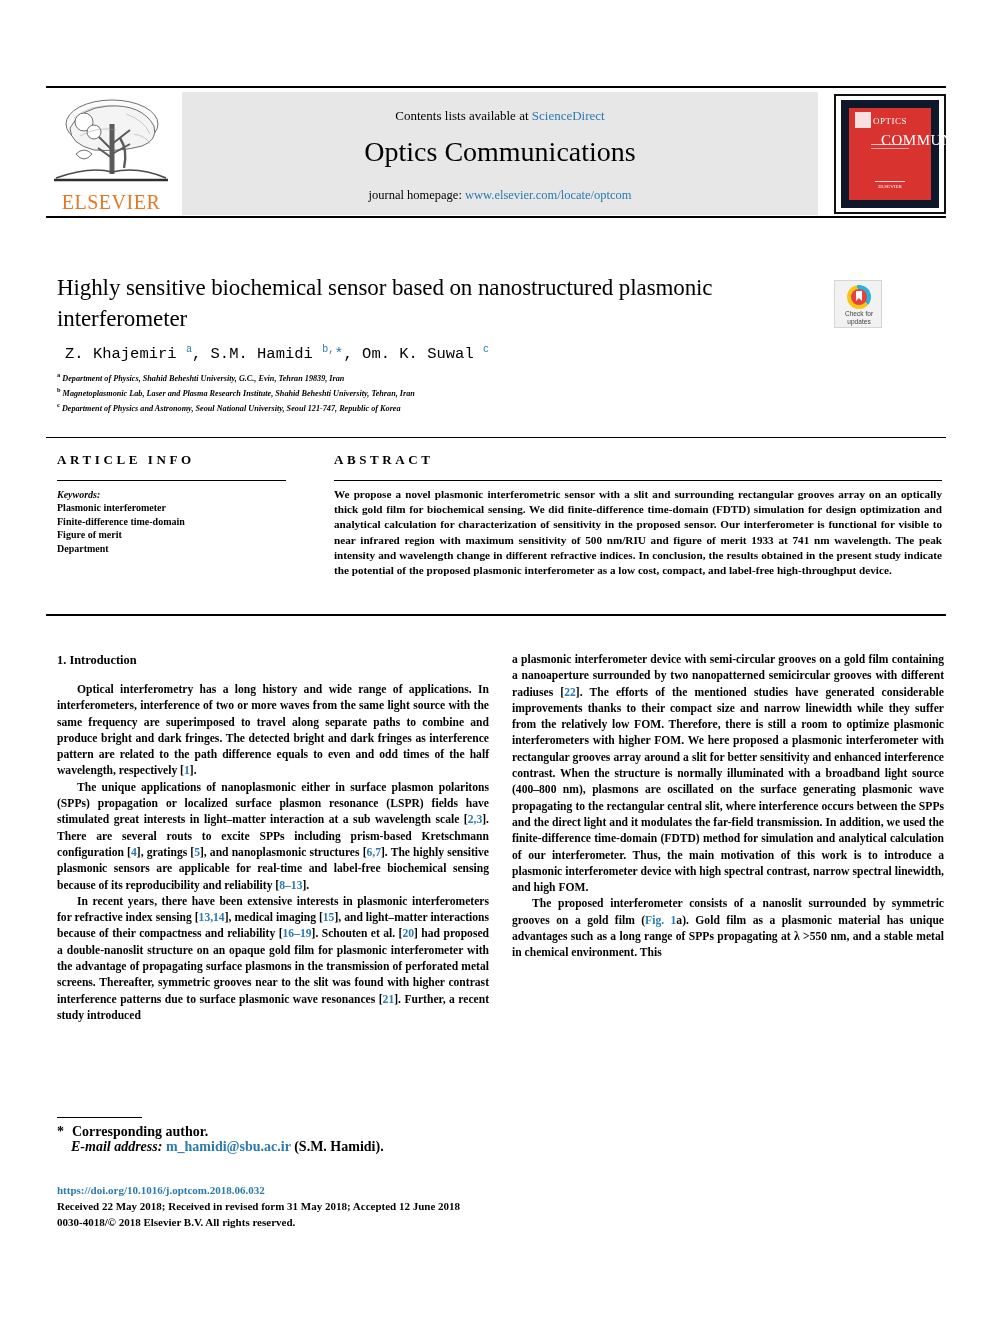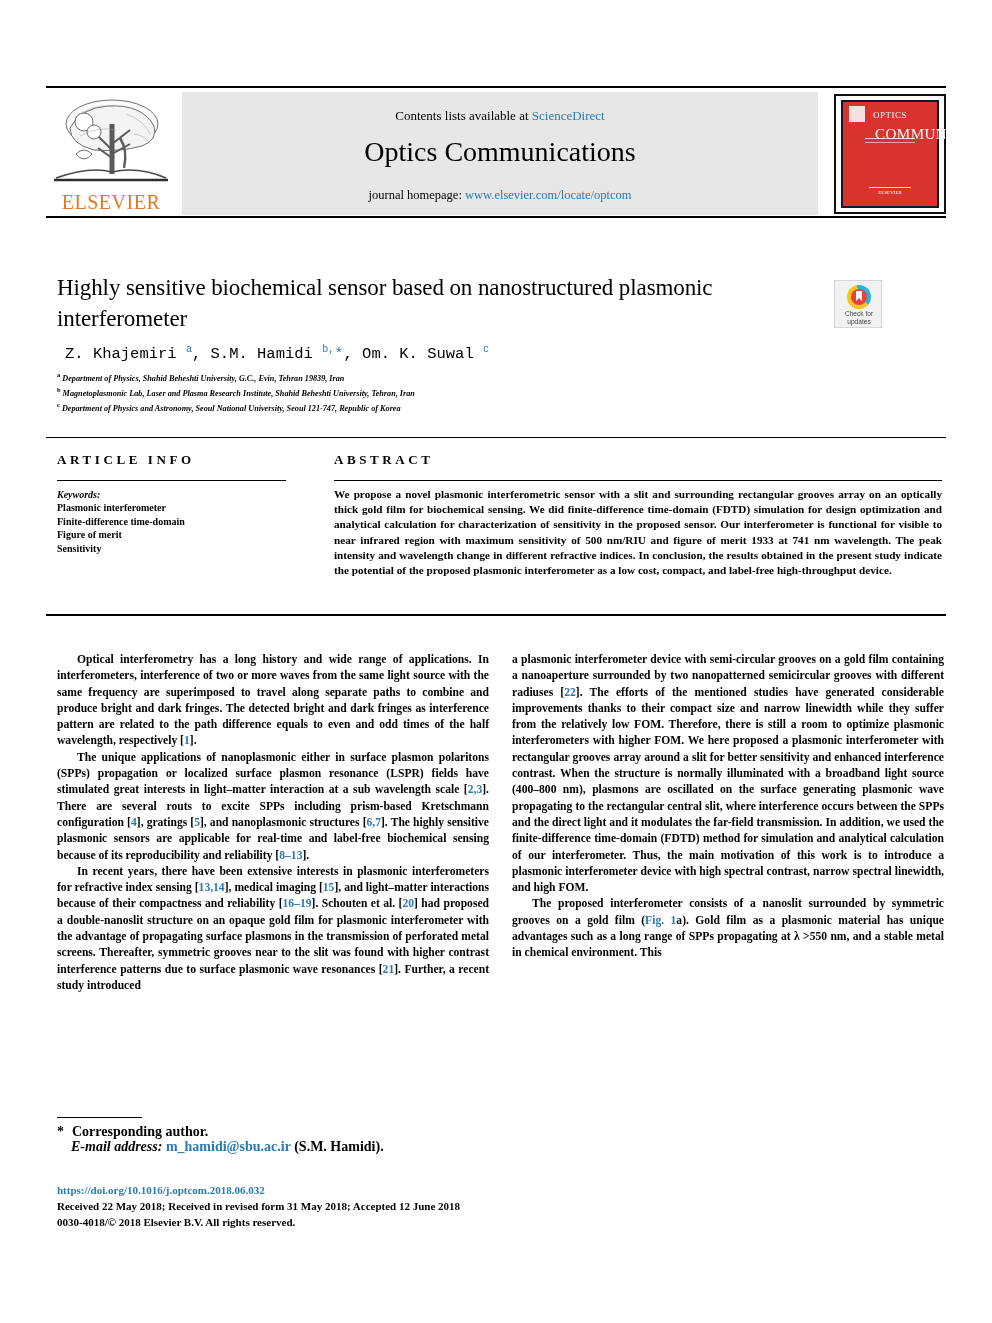--- a/index.html
+++ b/index.html
@@ -103,21 +103,21 @@
     width: 112px;
     height: 120px;
     border: 2px solid #111;
     background: #ffffff;
     box-sizing: border-box;
   }
   .cover-inner {
     position: absolute;
     left: 5px; top: 4px; right: 5px; bottom: 4px;
     background: #d8332f;
-    border: 2px solid #0f172a;
+    border: 8px solid #0f172a;
     box-sizing: border-box;
   }
   .cover-pub {
     position: absolute;
     left: 6px; top: 4px;
     width: 16px; height: 16px;
     background: #ffffff;
     opacity: .85;
   }
   .cover-t1, .cover-t2 {
@@ -416,30 +416,31 @@
 
   <div class="sec-rule-top"></div>
 
   <div class="info-head">ARTICLE INFO</div>
   <div class="info-hr"></div>
   <div class="keywords">
     <div class="kw-label">Keywords:</div>
     <div>Plasmonic interferometer</div>
     <div>Finite-difference time-domain</div>
     <div>Figure of merit</div>
-    <div>Sensitivity</div>
+    <div>Department</div>
   </div>
 
   <div class="abs-head">ABSTRACT</div>
   <div class="abs-hr"></div>
   <div class="abstract">We propose a novel plasmonic interferometric sensor with a slit and surrounding rectangular grooves array on an optically thick gold film for biochemical sensing. We did finite-difference time-domain (FDTD) simulation for design optimization and analytical calculation for characterization of sensitivity in the proposed sensor. Our interferometer is functional for visible to near infrared region with maximum sensitivity of 500 nm/RIU and figure of merit 1933 at 741 nm wavelength. The peak intensity and wavelength change in different refractive indices. In conclusion, the results obtained in the present study indicate the potential of the proposed plasmonic interferometer as a low cost, compact, and label-free high-throughput device.</div>
 
   <div class="sec-rule-bottom"></div>
 
   <div class="col col-left">
+    <h2>1. Introduction</h2>
     <p>Optical interferometry has a long history and wide range of applications. In interferometers, interference of two or more waves from the same light source with the same frequency are superimposed to travel along separate paths to combine and produce bright and dark fringes. The detected bright and dark fringes as interference pattern are related to the path difference equals to even and odd times of the half wavelength, respectively [<span class="ref">1</span>].</p>
     <p>The unique applications of nanoplasmonic either in surface plasmon polaritons (SPPs) propagation or localized surface plasmon resonance (LSPR) fields have stimulated great interests in light–matter interaction at a sub wavelength scale [<span class="ref">2,3</span>]. There are several routs to excite SPPs including prism-based Kretschmann configuration [<span class="ref">4</span>], gratings [<span class="ref">5</span>], and nanoplasmonic structures [<span class="ref">6,7</span>]. The highly sensitive plasmonic sensors are applicable for real-time and label-free biochemical sensing because of its reproducibility and reliability [<span class="ref">8–13</span>].</p>
     <p>In recent years, there have been extensive interests in plasmonic interferometers for refractive index sensing [<span class="ref">13,14</span>], medical imaging [<span class="ref">15</span>], and light–matter interactions because of their compactness and reliability  [<span class="ref">16–19</span>]. Schouten et al. [<span class="ref">20</span>] had proposed a double-nanoslit structure on an opaque gold film for plasmonic interferometer with the advantage of propagating surface plasmons in the transmission of perforated metal screens. Thereafter, symmetric grooves near to the slit was found with higher contrast interference patterns due to surface plasmonic wave resonances [<span class="ref">21</span>]. Further, a recent study introduced</p>
   </div>
 
   <div class="col col-right">
     <p class="noindent">a plasmonic interferometer device with semi-circular grooves on a gold film containing a nanoaperture surrounded by two nanopatterned semicircular grooves with different radiuses [<span class="ref">22</span>]. The efforts of the mentioned studies have generated considerable improvements thanks to their compact size and narrow linewidth while they suffer from the relatively low FOM. Therefore, there is still a room to optimize plasmonic interferometers with higher FOM. We here proposed a plasmonic interferometer with rectangular grooves array around a slit for better sensitivity and enhanced interference contrast. When the structure is normally illuminated with a broadband light source (400–800 nm), plasmons are oscillated on the surface generating plasmonic wave propagating to the rectangular central slit, where interference occurs between the SPPs and the direct light and it modulates the far-field transmission. In addition, we used the finite-difference time-domain (FDTD) method for simulation and analytical calculation of our interferometer. Thus, the main motivation of this work is to introduce a plasmonic interferometer device with high spectral contrast, narrow spectral linewidth, and high FOM.</p>
     <p>The proposed interferometer consists of a nanoslit surrounded by symmetric grooves on a gold film (<span class="ref">Fig. 1</span>a). Gold film as a plasmonic material has unique advantages such as a long range of SPPs propagating at λ &gt;550 nm, and a stable metal in chemical environment. This</p>
   </div>
 

